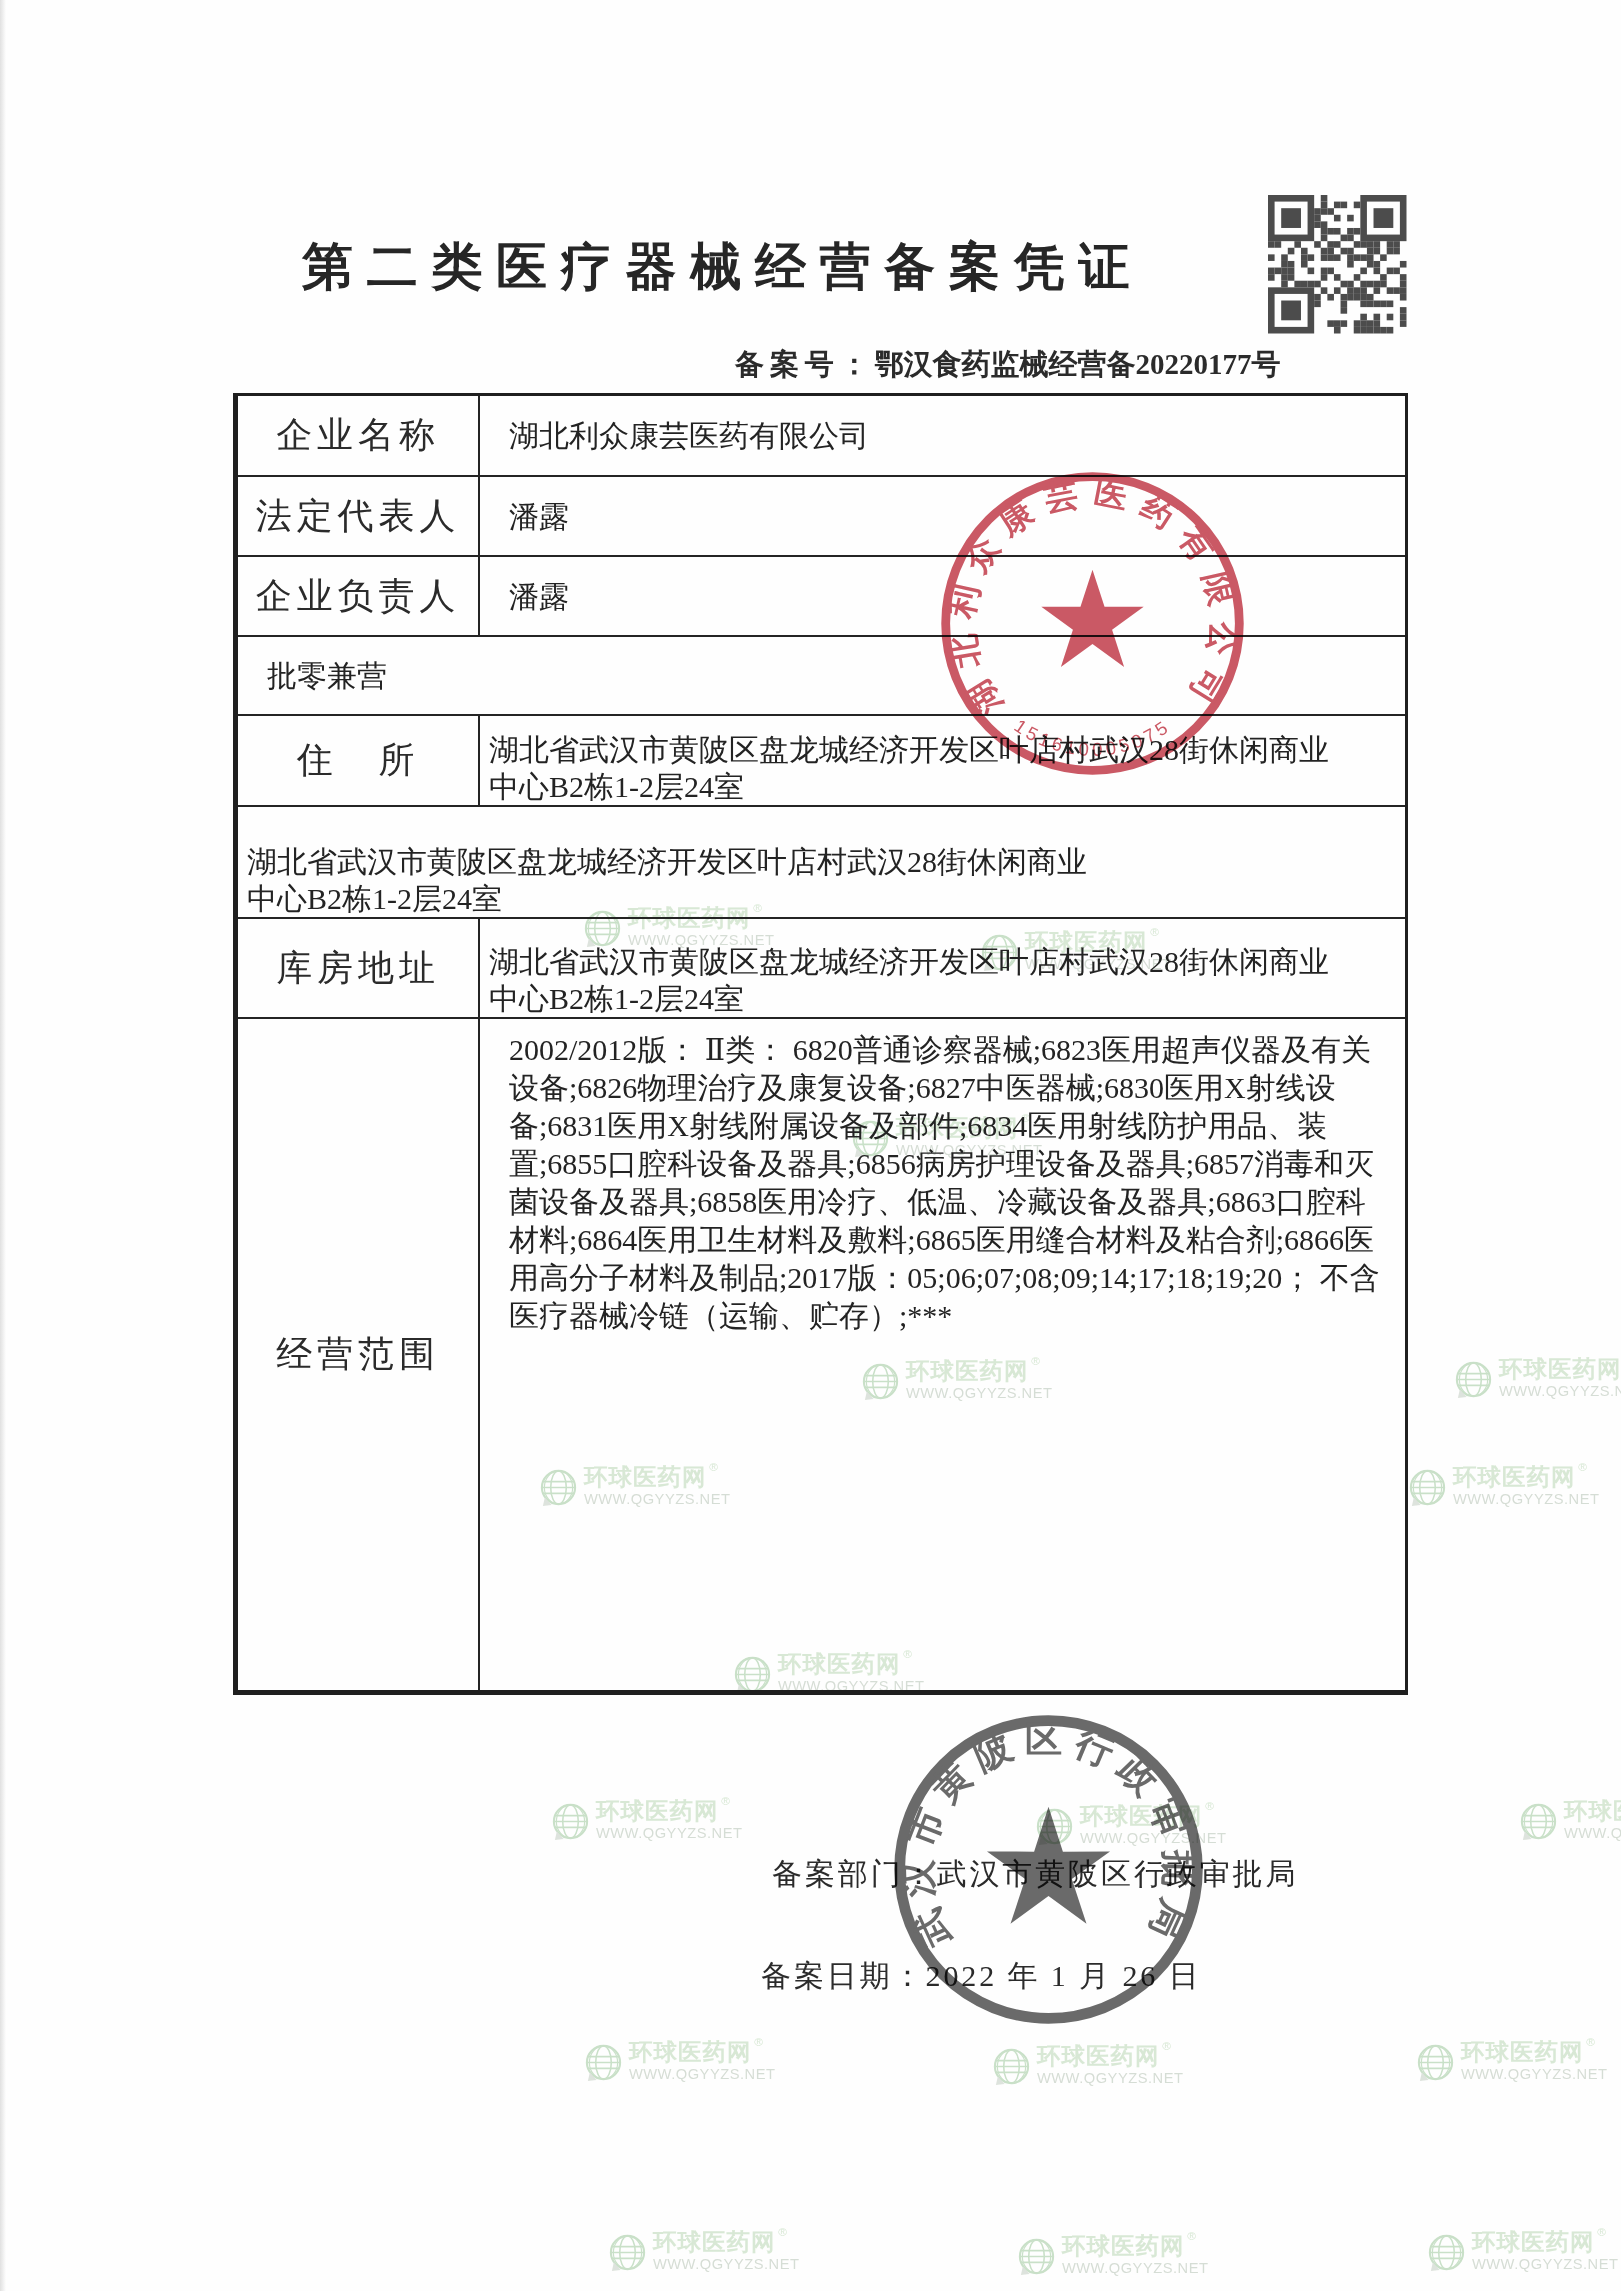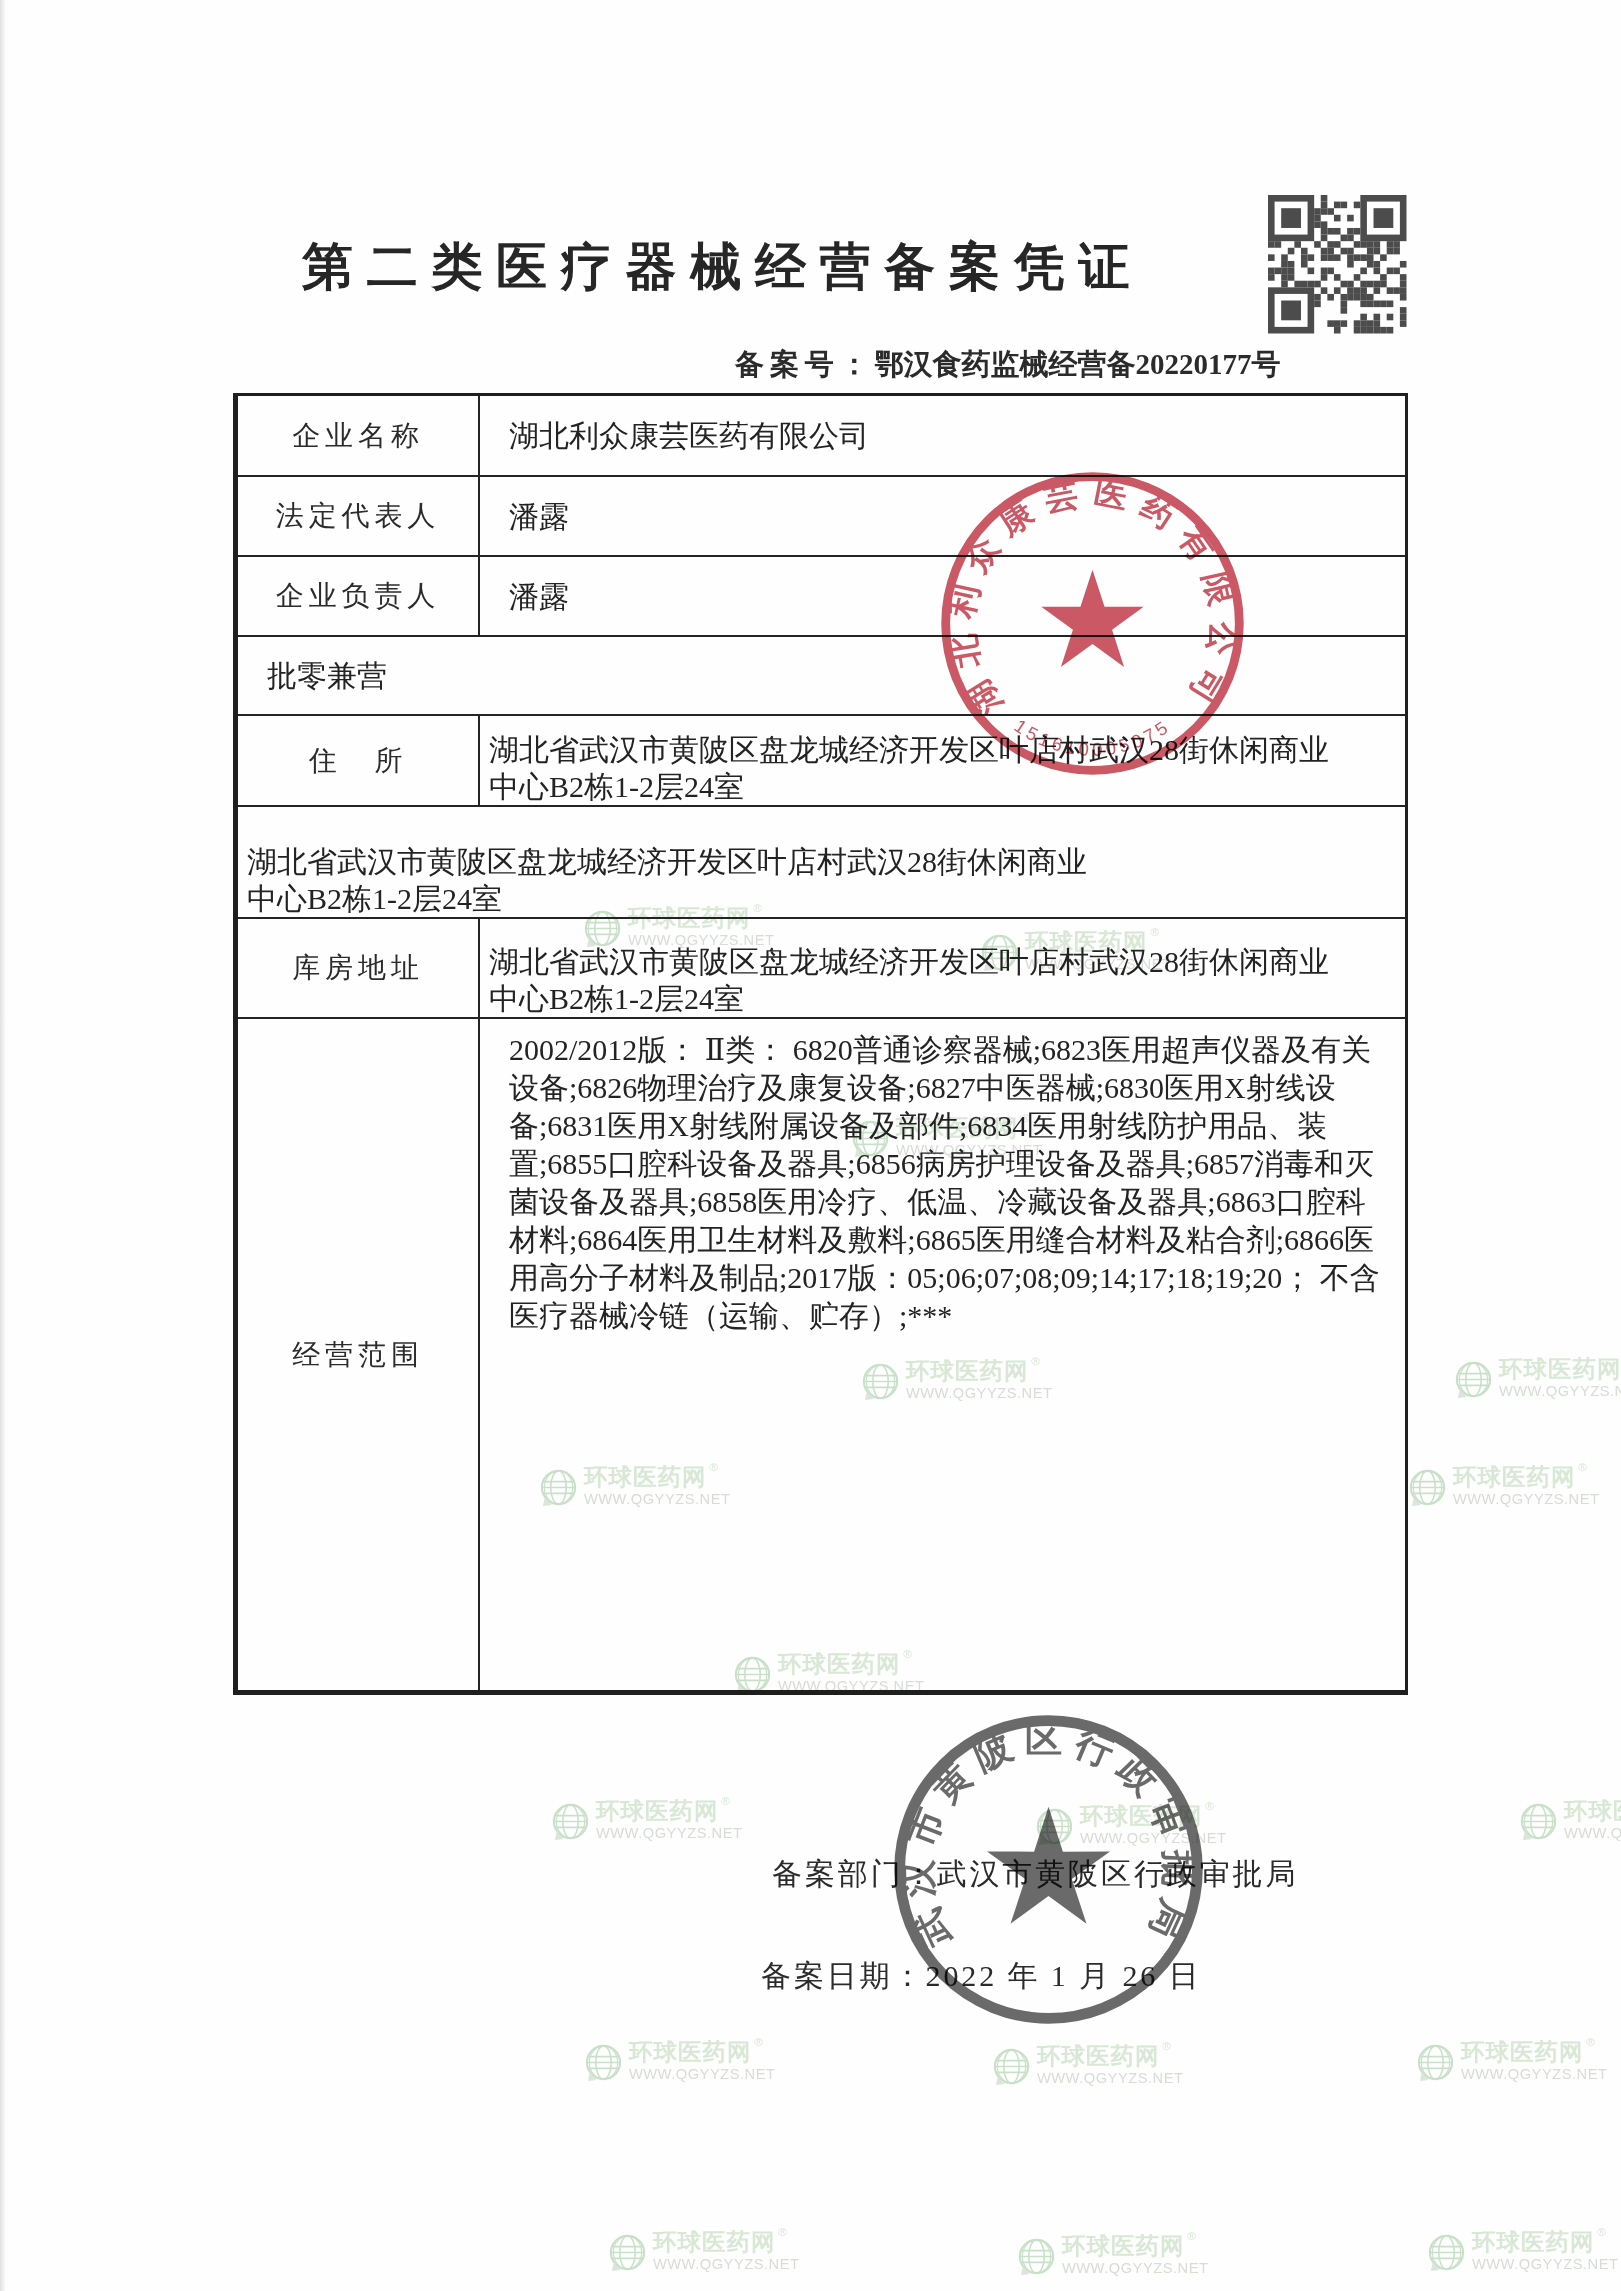--- a/index.html
+++ b/index.html
@@ -33,21 +33,21 @@
   .record-no .lbl{letter-spacing:5.9px;}
 
   
   .cert-table{position:absolute;left:233px;top:393px;width:1175px;
     border:3.9px solid #1f1f1f;border-left-width:5.9px;border-bottom-width:5.9px;
     box-sizing:border-box;background:transparent;}
   .row{display:flex;box-sizing:border-box;}
   .row + .row{border-top:2.9px solid #242424;}
   .cell-label{width:242px;box-sizing:border-box;border-right:2.9px solid #242424;
     display:flex;align-items:center;justify-content:center;
-    font-size:28px;color:#2b2b2b;letter-spacing:4.9px;text-align:center;flex-shrink:0;}
+    font-size:36px;color:#2b2b2b;letter-spacing:4.9px;text-align:center;flex-shrink:0;}
   .cell-value{flex:1;box-sizing:border-box;padding:0 17.6px 0 29px;
     font-size:30px;color:#232323;line-height:37px;display:flex;align-items:center;}
   .r1{height:79px;} .r2{height:80px;} .r3{height:80px;} .r4{height:79px;}
   .r5{height:91px;} .r6{height:112px;} .r7{height:100px;} .r8{height:673px;}
   .r5 .cell-value,.r6 .cell-value,.r7 .cell-value{align-items:flex-end;padding-top:9.8px;padding-left:9px;}
   .r8 .cell-value{align-items:flex-start;padding-top:11.8px;line-height:38px;}
   .addr{max-width:863px;}
   .scope{max-width:916px;}
 
   

